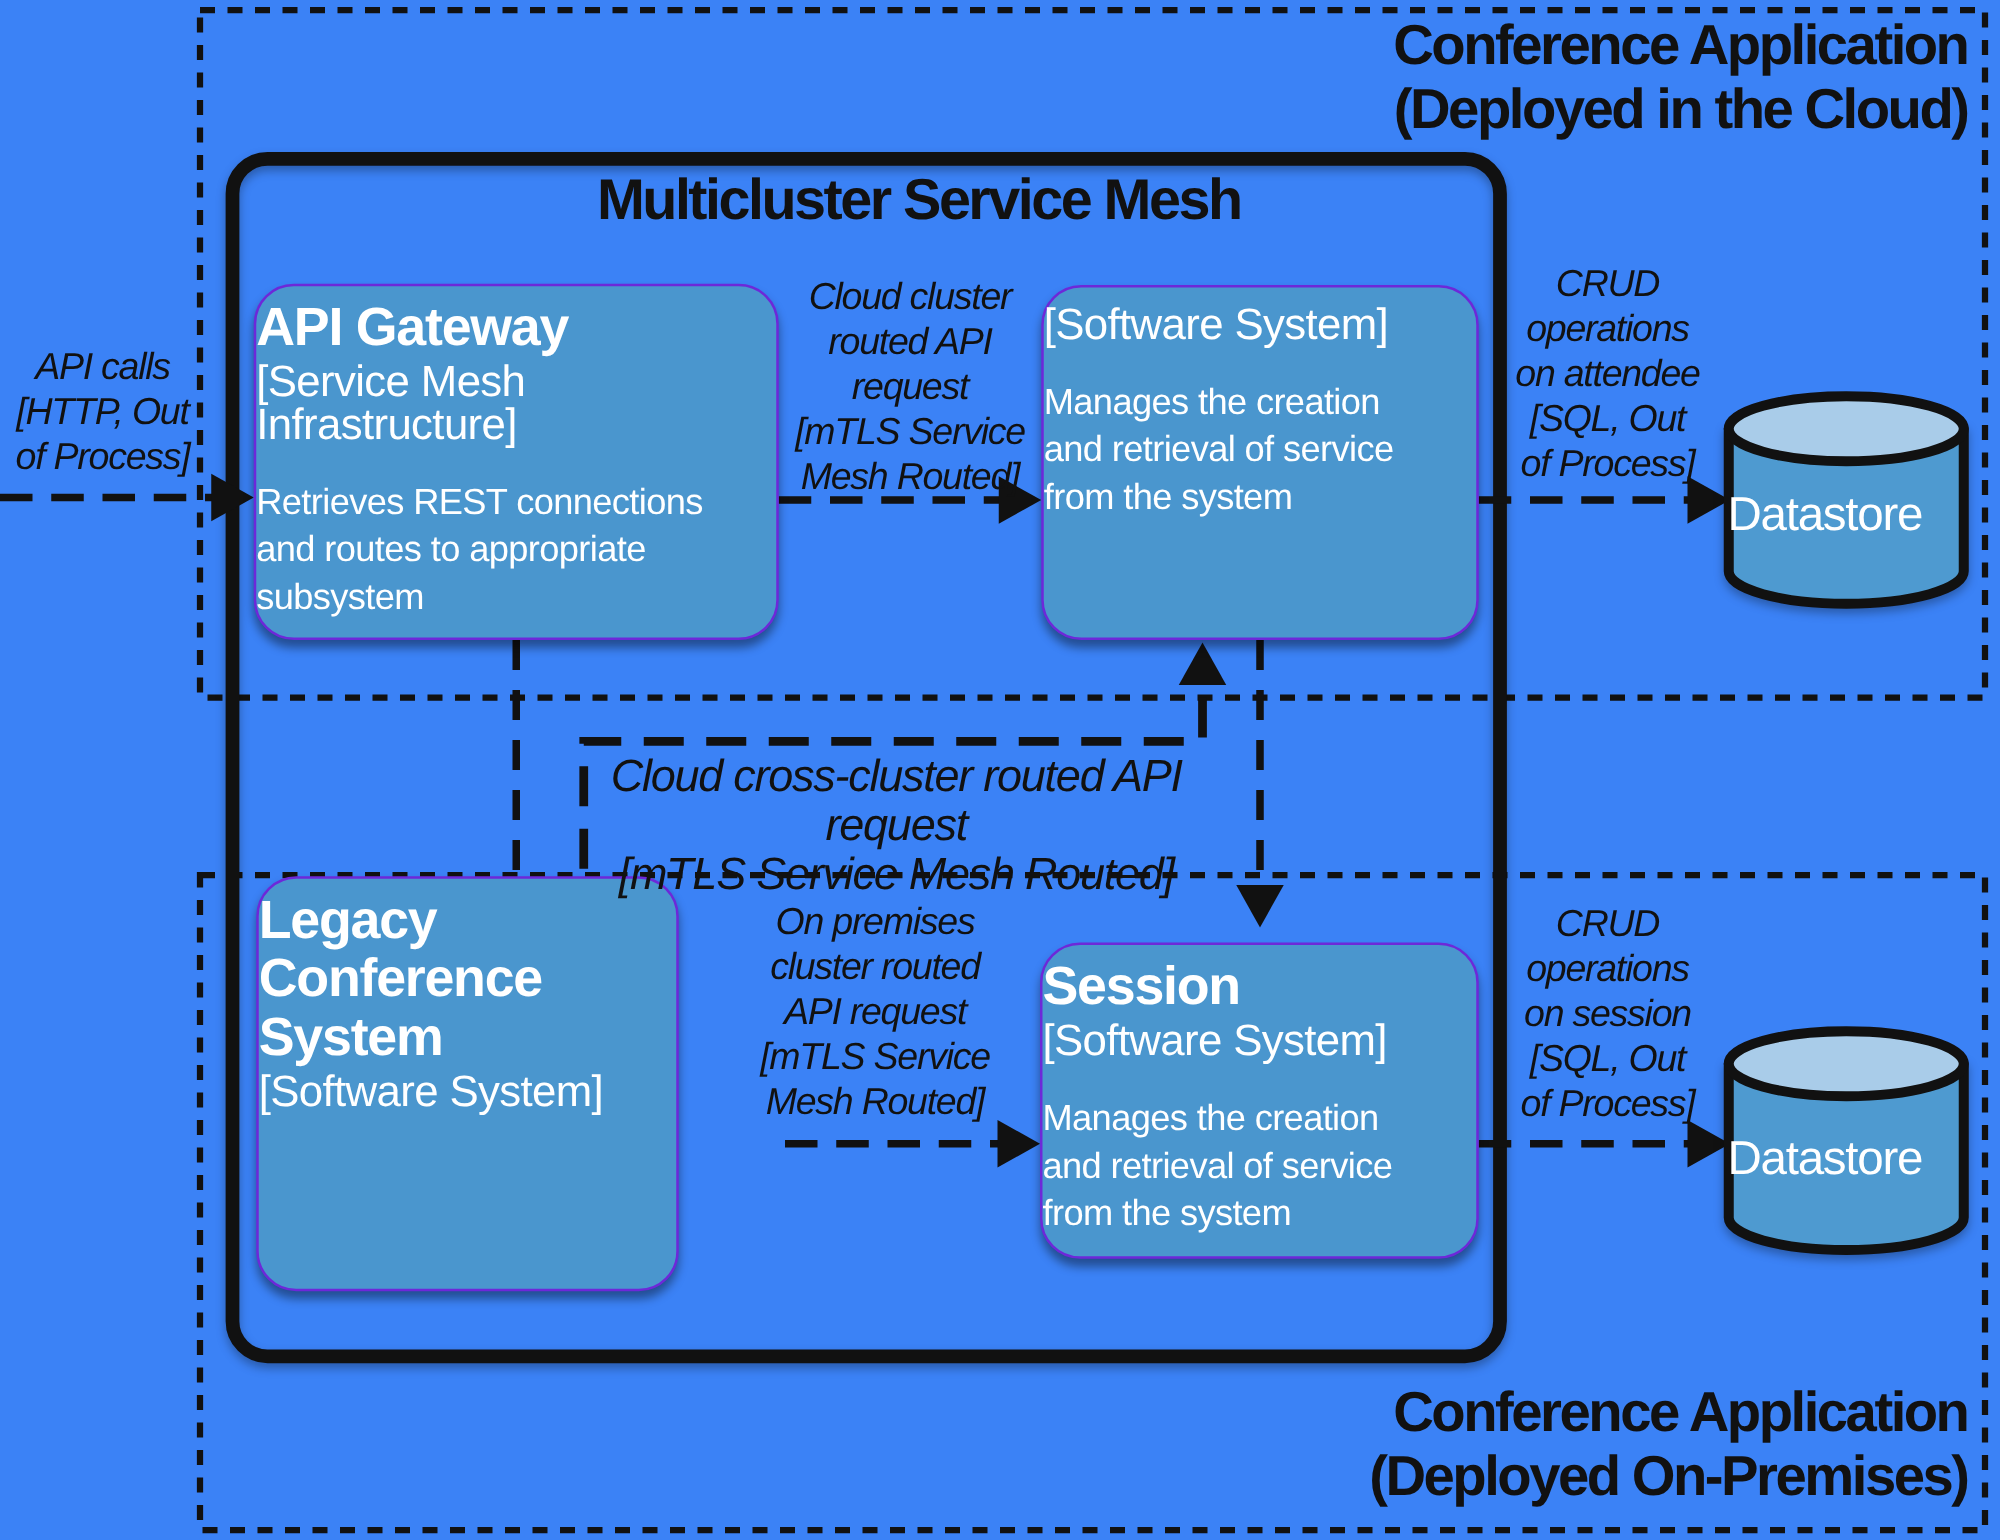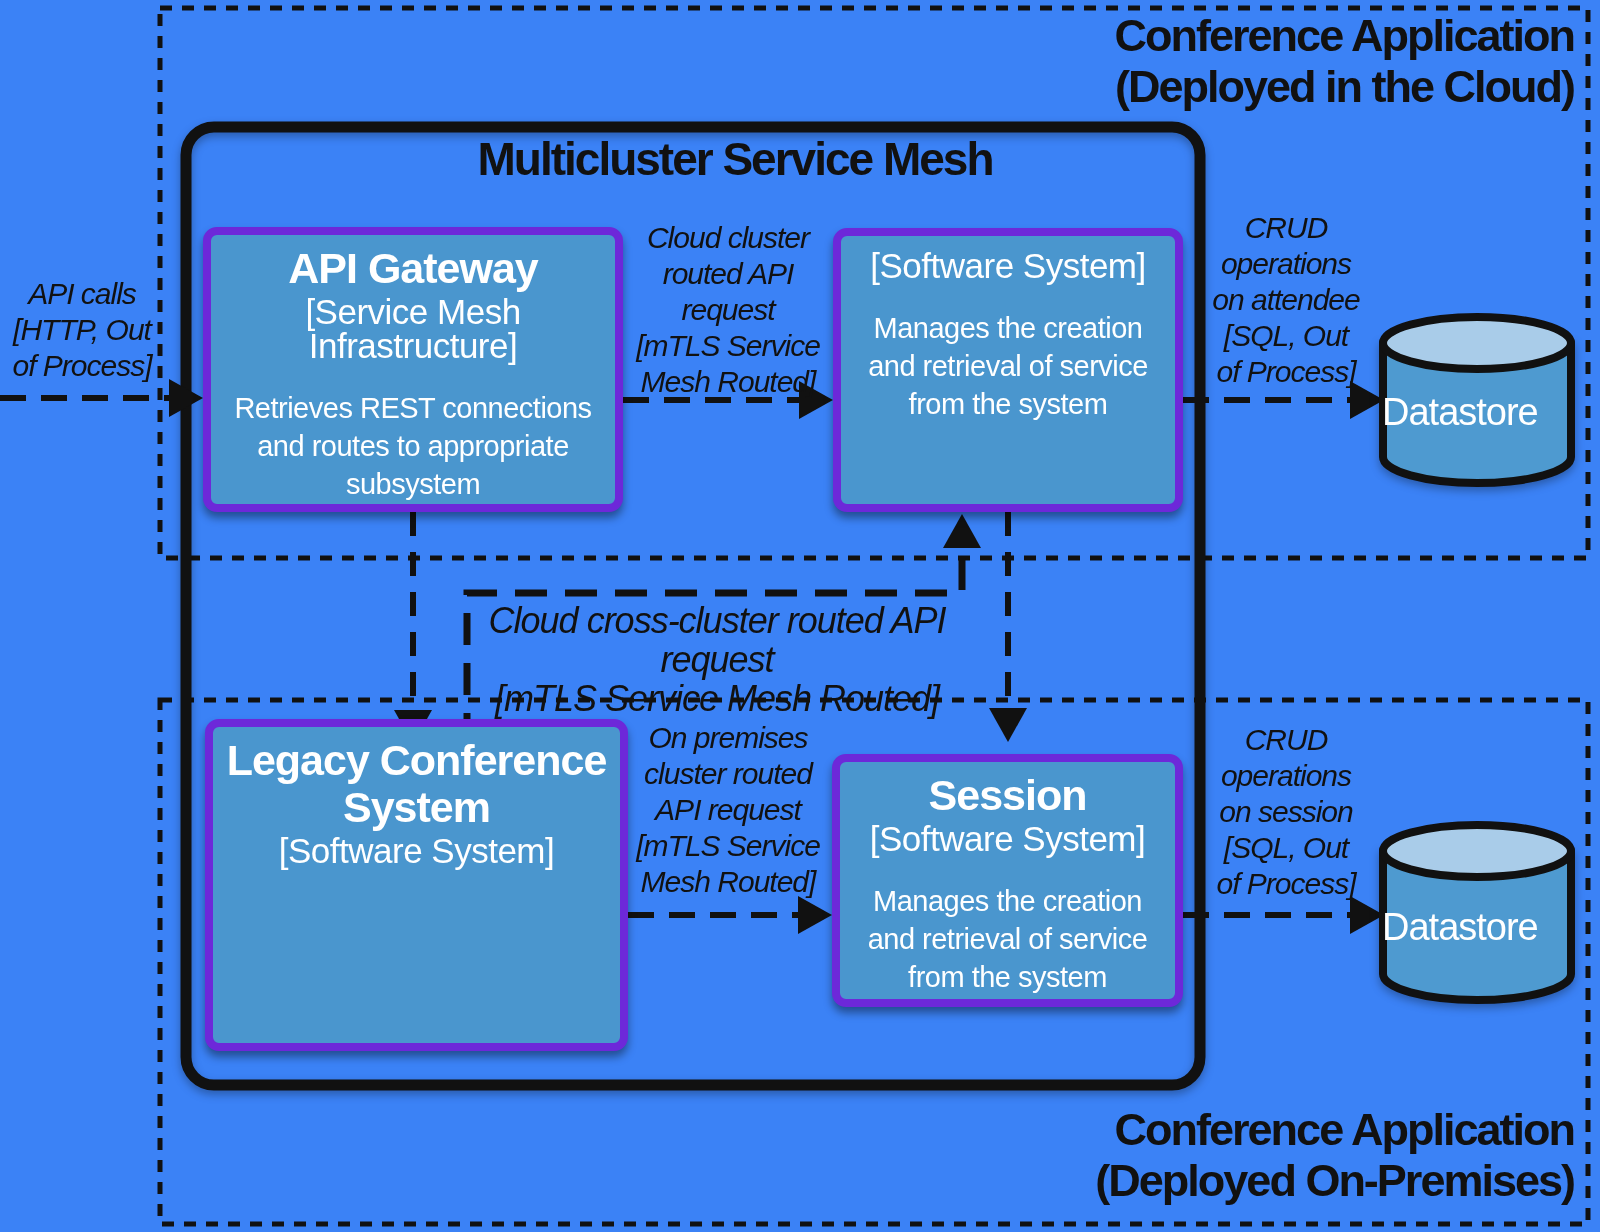--- a/index.html
+++ b/index.html
@@ -17,38 +17,38 @@
             filter:drop-shadow(0 4px 4px rgba(0,0,0,.30))}
   .cyl-top{fill:#a9cce9;stroke:#111;stroke-width:8}
 
   .region-title{position:absolute;font-weight:bold;font-size:45px;line-height:51px;
                 letter-spacing:-2px;text-align:right;white-space:pre-line}
   .cloud-title{top:10px;right:26px}
   .onprem-title{top:1104px;right:26px}
   .mesh-title{position:absolute;top:132px;left:235px;width:1000px;text-align:center;
               font-weight:bold;font-size:46px;letter-spacing:-2px}
 
-  .node{position:absolute;background:#4a96ce;border:8px solid #6d28d9;border-radius:14px;
-        color:#fff;text-align:center;box-shadow:0 6px 8px rgba(0,0,0,.40);
+  .node{position:absolute;background:#4a96ce;border:2px solid #6d28d9;border-radius:32px;
+        color:#fff;box-shadow:0 6px 8px rgba(0,0,0,.40);
         padding-top:10px;box-sizing:border-box}
   .node-title{font-weight:bold;font-size:43px;line-height:47px;letter-spacing:-1px;white-space:pre-line}
   .node-type{font-size:35px;line-height:34px;letter-spacing:-.5px;margin-top:3px}
   .node-desc{font-size:29px;line-height:38px;letter-spacing:-.5px;margin-top:26px;white-space:pre-line}
   #api-gateway{left:203px;top:227px;width:420px;height:285px}
   #attendee{left:833px;top:228px;width:350px;height:284px}
-  #legacy{left:205px;top:719px;width:423px;height:332px}
+  #legacy{left:205px;top:701px;width:338px;height:332px}
   #session{left:832px;top:754px;width:351px;height:253px}
 
   .edge-label{position:absolute;font-style:italic;font-size:30px;line-height:36px;
               letter-spacing:-1px;text-align:center;white-space:pre-line}
   #lbl-api-calls{left:0px;top:276px;width:164px}
   #lbl-cloud-cluster{left:618px;top:220px;width:220px}
   #lbl-crud-attendee{left:1200px;top:210px;width:172px}
   #lbl-cross{left:447px;top:601px;width:540px;font-size:36px;line-height:39px}
-  #lbl-onprem{left:618px;top:720px;width:220px}
+  #lbl-onprem{left:590px;top:720px;width:220px}
   #lbl-crud-session{left:1200px;top:722px;width:172px}
 
   .cyl-label{position:absolute;color:#fff;font-size:38px;letter-spacing:-1px;
              text-align:left;width:190px}
   #lbl-ds-cloud{left:1382px;top:391px}
   #lbl-ds-onprem{left:1382px;top:906px}
 </style>
 </head>
 <body>
 

